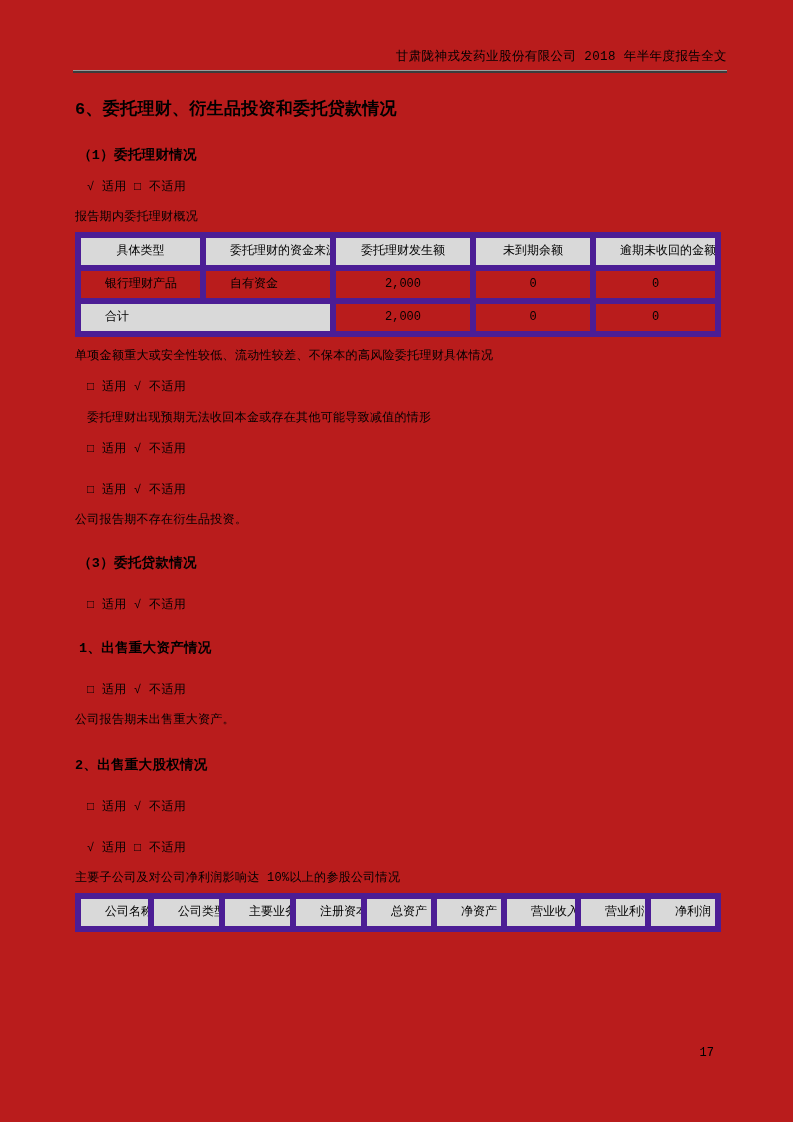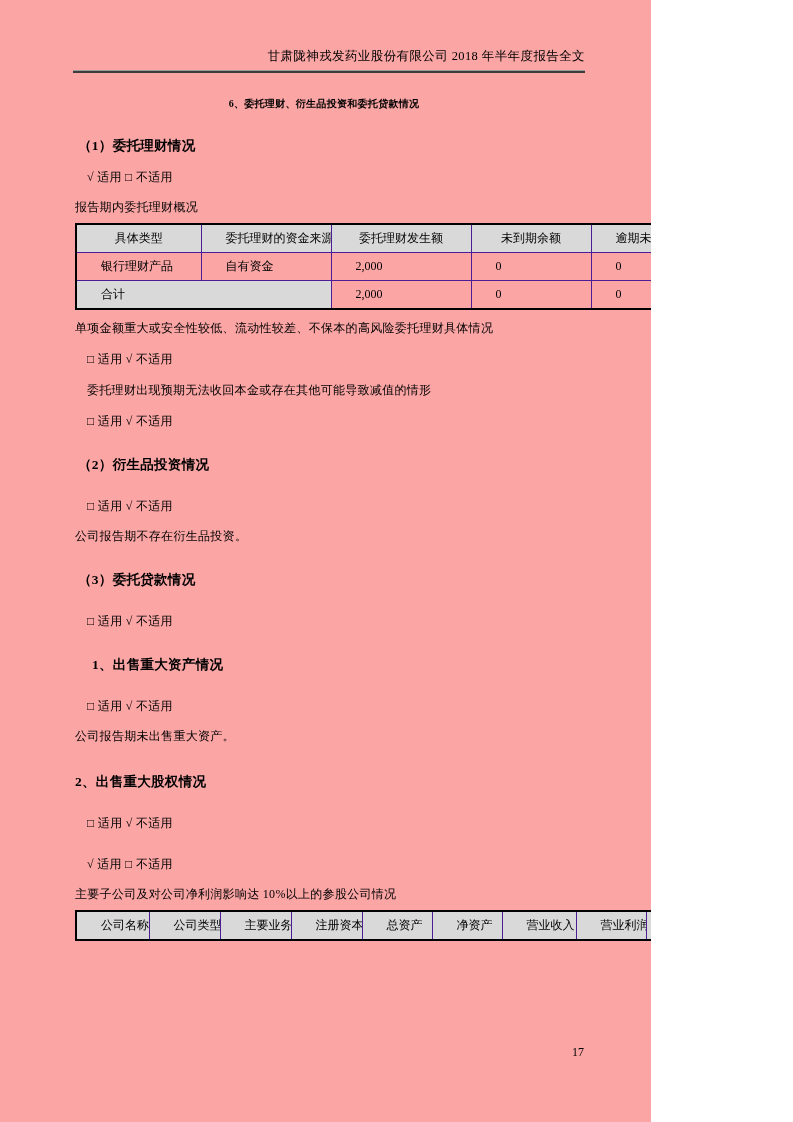--- a/index.html
+++ b/index.html
@@ -1,42 +1,42 @@
 <!DOCTYPE html>
 <html><head>
 <meta charset="utf-8">
 <style>
   html,body{margin:0;padding:0;background:#ffffff;}
   .page{
     position:relative;
-    width:651px;height:1122px;
-    background:#fca5a5;
+    width:793px;height:1122px;
+    background:#b91c1c;
     color:#000;
-    font-family:Liberation Serif, serif;
+    font-family:Liberation Mono, monospace;
     box-sizing:border-box;
     overflow:hidden;
   }
   .doc-header{padding-top:48px;margin:0 66px 0 73px;}
   .doc-header-text{text-align:right;font-size:12.5px;letter-spacing:0.4px;}
   .header-rule{margin-top:5px;height:2px;background:#3c3c3c;border-top:1px solid #9a9a9a;}
   .content{margin:0 78px 0 75px;}
-  .h-sec{font-size:10px;font-weight:bold;margin:24px 0 8px 0;letter-spacing:0.3px;text-align:center;}
+  .h-sec{font-size:17px;font-weight:bold;margin:24px 0 8px 0;letter-spacing:0.3px;}
   .h-sub{font-size:13.5px;font-weight:bold;margin:26px 0 0 3px;letter-spacing:0.3px;}
   .h-big{font-size:16px;font-weight:bold;margin:28px 0 0 0;letter-spacing:0.5px;}
   .line{font-size:12px;margin:14px 0 0 12px;letter-spacing:0.3px;}
   .line-tight{font-size:12px;margin:13px 0 0 0;letter-spacing:0.3px;}
   .unit-line{font-size:12px;margin:9px 0 0 0;text-align:right;letter-spacing:0.3px;}
   table{border-collapse:collapse;width:640px;margin-top:7px;border:2px solid #000;table-layout:fixed;}
-  th,td{border:1px solid #4c1d95;font-size:12px;padding:3px 24px;height:21px;line-height:21px;
+  th,td{border:6px solid #4c1d95;font-size:12px;padding:3px 24px;height:21px;line-height:21px;
         overflow:hidden;white-space:nowrap;font-weight:normal;}
   th{background:#d9d9d9;text-align:center;}
   td.shaded{background:#d9d9d9;}
   .tl{text-align:left}
-  .trt{text-align:left}
-  .page-number{position:absolute;right:67px;bottom:62px;font-size:12px;}
+  .trt{text-align:center}
+  .page-number{position:absolute;right:79px;bottom:62px;font-size:12px;}
 </style>
 </head>
 <body>
 
 <div class="page">
 
   <div class="doc-header">
     <div class="doc-header-text">甘肃陇神戎发药业股份有限公司 2018 年半年度报告全文</div>
     <div class="header-rule"></div>
   </div>
@@ -81,29 +81,28 @@
           <td class="trt">0</td>
         </tr>
       </tbody>
     </table>
 
     <div class="line-tight" style="margin-top:10px;">单项金额重大或安全性较低、流动性较差、不保本的高风险委托理财具体情况</div>
     <div class="line">□ 适用 √ 不适用</div>
     <div class="line">委托理财出现预期无法收回本金或存在其他可能导致减值的情形</div>
     <div class="line">□ 适用 √ 不适用</div>
 
-    <div class="h-sub">（2）衍生品投资情况</div>
     <div class="line" style="margin-top:24px;">□ 适用 √ 不适用</div>
     <div class="line-tight">公司报告期不存在衍生品投资。</div>
 
     <div class="h-sub">（3）委托贷款情况</div>
     <div class="line" style="margin-top:24px;">□ 适用 √ 不适用</div>
 
 
-    <div class="h-sub" style="margin-left:17px;">1、出售重大资产情况</div>
+    <div class="h-sub" style="margin-left:4px;">1、出售重大资产情况</div>
     <div class="line" style="margin-top:24px;">□ 适用 √ 不适用</div>
     <div class="line-tight">公司报告期未出售重大资产。</div>
 
     <div class="h-sub" style="margin-left:0;margin-top:28px;">2、出售重大股权情况</div>
     <div class="line" style="margin-top:24px;">□ 适用 √ 不适用</div>
 
     <div class="line" style="margin-top:24px;">√ 适用 □ 不适用</div>
     <div class="line-tight">主要子公司及对公司净利润影响达 10%以上的参股公司情况</div>
 
     <table>

